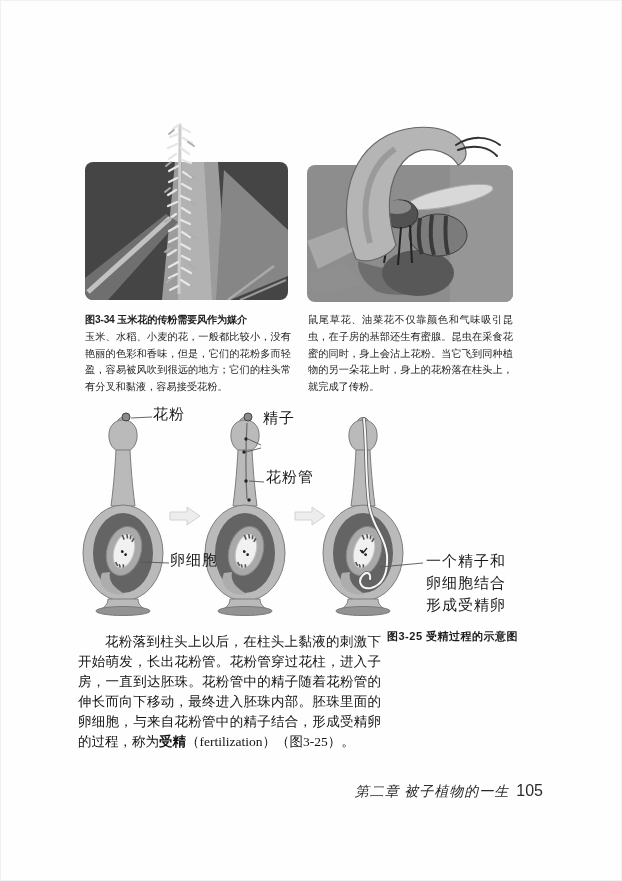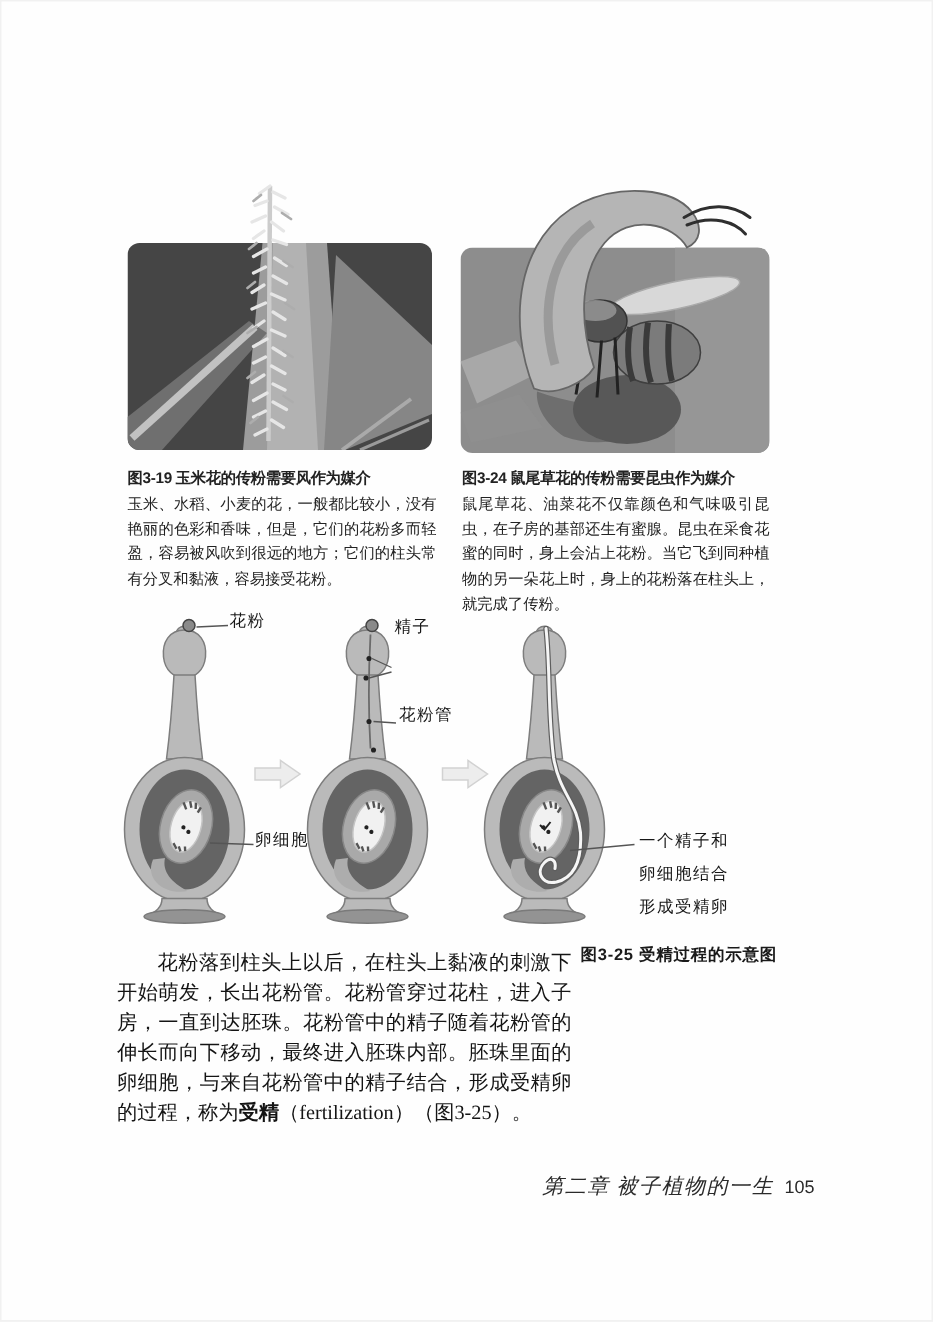--- a/index.html
+++ b/index.html
@@ -9,32 +9,32 @@
     font-family:"Liberation Serif","DejaVu Serif",serif; color:#1c1c1c;
     box-shadow:inset 0 0 0 1px #f1f1f1;
   }
   .abs{position:absolute;}
   
   .caption{font-size:10.2px; line-height:16.8px; text-align:justify; color:#222;}
   .caption .cap-title{font-family:"Liberation Sans","DejaVu Sans",sans-serif; font-weight:bold; text-align:left; letter-spacing:-0.2px;}
   .cap23{left:85px; top:312px; width:206px;}
   .cap24{left:308px; top:312px; width:205px;}
   
-  .dlabel{font-size:11px; color:#161616; letter-spacing:1px; line-height:14px; white-space:nowrap;}
+  .dlabel{font-size:15px; color:#161616; letter-spacing:1px; line-height:14px; white-space:nowrap;}
   .fert-label{white-space:pre-line; line-height:22px;}
   .fig25-cap{left:387px; top:629px; font-size:11px; font-weight:bold; letter-spacing:0.5px;
              font-family:"Liberation Sans","DejaVu Sans",sans-serif; color:#1a1a1a;}
   
   .para{left:78px; top:632px; width:303px; font-size:13.5px; line-height:20px;
         text-align:justify; text-indent:2em; color:#141414;}
   .para .term{font-weight:bold;}
   
   .footer{left:300px; top:782px; width:243px; text-align:right; white-space:nowrap;}
   .footer .chapter{font-style:italic; font-size:14px; color:#2a2a2a; letter-spacing:1px;}
-  .footer .pagenum{font-family:"Liberation Sans","DejaVu Sans",sans-serif; font-size:12px; color:#2a2a2a; margin-left:7px;}
+  .footer .pagenum{font-family:"Liberation Sans","DejaVu Sans",sans-serif; font-size:16px; color:#2a2a2a; margin-left:7px;}
   svg{display:block;}
   .flesh{fill:#bababa; stroke:#7d7d7d; stroke-width:1;}
   .leader{stroke:#555; stroke-width:0.9;}
 </style>
 </head>
 <body>
 
 <div class="page">
 
   <svg class="abs" style="left:78px; top:118px;" width="235" height="184" viewBox="0 0 235 184" aria-hidden="true">
@@ -80,26 +80,25 @@
         <circle cx="80" cy="99" r="9" fill="#2d2d2d"></circle>
         <path d="M78,107 L68,136 M90,104 L84,140 M101,104 L98,142 M110,102 L112,140" stroke="#222222" stroke-width="2" fill="none"></path>
       </g>
     </g>
     <path d="M56,136 C38,92 44,34 88,12 C114,0 148,2 161,18 C169,28 167,38 158,42 C149,26 120,19 103,39 C88,57 85,88 96,122 C90,132 70,142 56,136 Z" fill="#b5b5b5" stroke="#666666" stroke-width="1.2"></path>
     <path d="M70,120 C60,85 66,45 95,26" stroke="#8f8f8f" stroke-width="6" fill="none" opacity="0.7"></path>
     <path d="M156,22 C172,12 188,13 200,22 M158,27 C175,20 190,25 197,33" stroke="#2f2f2f" stroke-width="2" fill="none" stroke-linecap="round"></path>
   </svg>
 
   <div class="abs caption cap23">
-    <div class="cap-title">图3-19 玉米花的传粉需要风作为媒介</div>
+    <div class="cap-title">图3-34 玉米花的传粉需要风作为媒介</div>
     <div>玉米、水稻、小麦的花，一般都比较小，没有艳丽的色彩和香味，但是，它们的花粉多而轻盈，容易被风吹到很远的地方；它们的柱头常有分叉和黏液，容易接受花粉。</div>
   </div>
 
   <div class="abs caption cap24">
-    <div class="cap-title">图3-24 鼠尾草花的传粉需要昆虫作为媒介</div>
     <div>鼠尾草花、油菜花不仅靠颜色和气味吸引昆虫，在子房的基部还生有蜜腺。昆虫在采食花蜜的同时，身上会沾上花粉。当它飞到同种植物的另一朵花上时，身上的花粉落在柱头上，就完成了传粉。</div>
   </div>
 
   <svg class="abs" style="left:60px; top:405px;" width="480" height="235" viewBox="0 0 480 235" aria-hidden="true">
     <defs>
       <g id="pistil">
         <ellipse cx="0" cy="15" rx="5.5" ry="4.5" class="flesh"></ellipse>
         <path class="flesh" d="M0,13 C-10,13 -15,21 -14,31 C-13,40 -7,45 0,45 C7,45 13,40 14,31 C15,21 10,13 0,13 Z"></path>
         <path class="flesh" d="M-7,43 C-8,60 -9,76 -12,99 L12,99 C9,76 8,60 7,43 Z"></path>
         <ellipse class="flesh" cx="0" cy="146" rx="40" ry="48"></ellipse>

